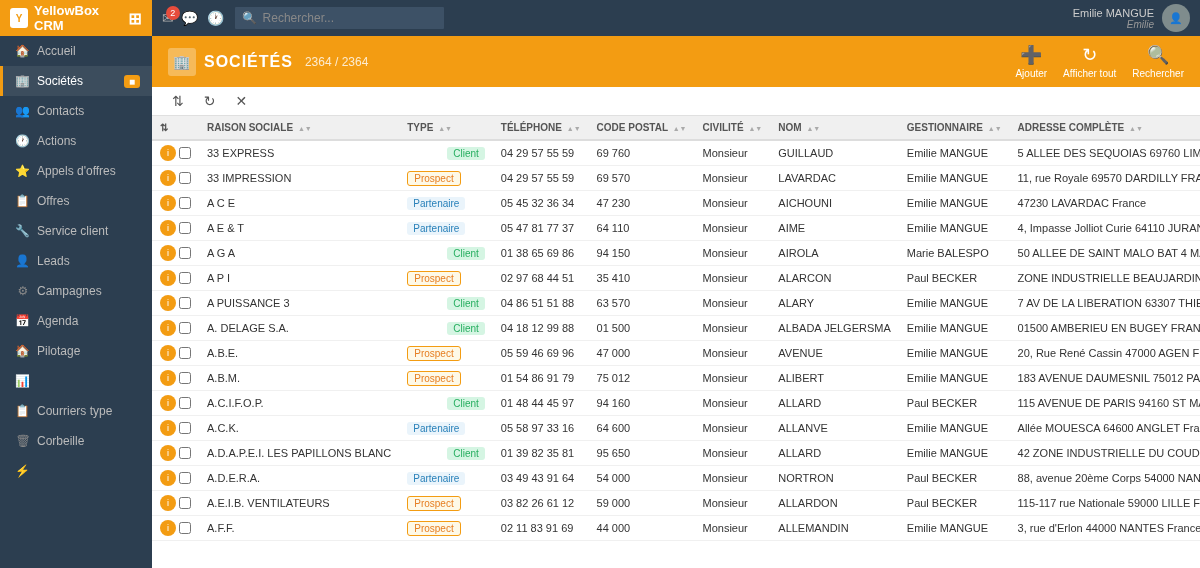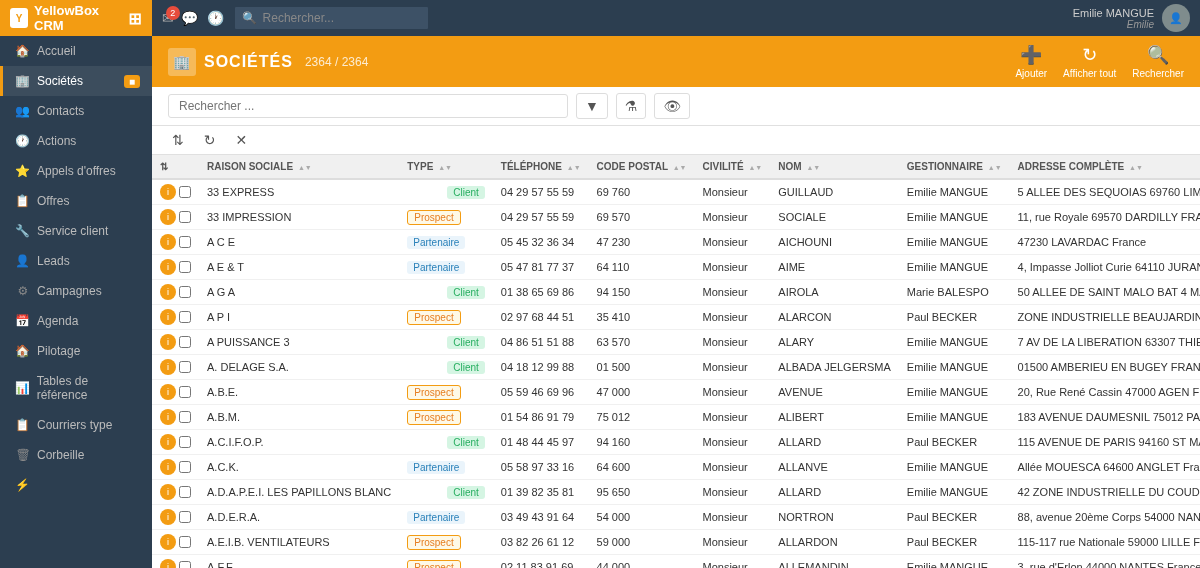--- a/index.html
+++ b/index.html
@@ -89,21 +89,21 @@
       position: absolute; top: -4px; right: -6px;
       background: #e74c3c; color: white; border-radius: 50%;
       width: 14px; height: 14px; font-size: 9px;
       display: flex; align-items: center; justify-content: center;
     }
     .topbar-search {
       flex: 1;
       background: #3d5166;
       border: none;
       border-radius: 1px;
-      padding: 4px 10px 4px 28px;
+      padding: 4px 26px 4px 28px;
       color: #ccc;
       font-size: 12px;
       outline: none;
     }
     .topbar-search::placeholder { color: #888; }
     .search-wrap { position: relative; flex: 1; }
     .search-wrap .search-icon-inner {
       position: absolute; left: 8px; top: 50%; transform: translateY(-50%);
       color: #888; font-size: 12px;
     }
@@ -330,21 +330,20 @@
       <div class="sidebar-nav-item">
     <div class="sidebar-nav-left">
       <span class="nav-icon">🏠</span>
       <span>Pilotage</span>
     </div>
 
   </div>
       <div class="sidebar-nav-item">
     <div class="sidebar-nav-left">
       <span class="nav-icon">📊</span>
-      <span>Tables de référence</span>
     </div>
 
   </div>
       <div class="sidebar-nav-item">
     <div class="sidebar-nav-left">
       <span class="nav-icon">📋</span>
       <span>Courriers type</span>
     </div>
 
   </div>
@@ -407,26 +406,20 @@
         <span class="btn-icon">↻</span>
         <span>Afficher tout</span>
       </div>
       <div class="page-action-btn">
         <span class="btn-icon">🔍</span>
         <span>Rechercher</span>
       </div>
     </div>
   </div>
 
-  <div class="toolbar">
-    <input class="toolbar-search" type="text" placeholder="Rechercher ..." style="">
-    <button class="toolbar-icon-btn" title="Filtrer">▼</button>
-    <button class="toolbar-icon-btn" title="Filtres avancés">⚗</button>
-    <button class="toolbar-icon-btn" title="Afficher/Masquer colonnes">👁</button>
-  </div>
 
   <div class="sub-toolbar">
     <button class="sub-toolbar-btn" title="Trier">⇅</button>
     <button class="sub-toolbar-btn" title="Rafraîchir">↻</button>
     <button class="sub-toolbar-btn" title="Colonnes">✕</button>
   </div>
 
   <div class="table-wrap">
     <table>
       <thead>
@@ -482,21 +475,21 @@
       <div class="row-actions">
         <button class="row-btn yellow" title="Détail">i</button>
         <input type="checkbox" class="cb" style="">
       </div>
     </td>
     <td>33 IMPRESSION</td>
     <td><span class="type-badge type-prospect">Prospect</span></td>
     <td>04 29 57 55 59</td>
     <td>69 570</td>
     <td>Monsieur</td>
-    <td>SOCIALE</td>
+    <td>LAVARDAC</td>
     <td>Emilie MANGUE</td>
     <td style="max-width:280px;overflow:hidden;text-overflow:ellipsis;">11, rue Royale 69570 DARDILLY FRANCE</td>
   </tr>
           <tr>
     <td>
       <div class="row-actions">
         <button class="row-btn yellow" title="Détail">i</button>
         <input type="checkbox" class="cb" style="">
       </div>
     </td>

